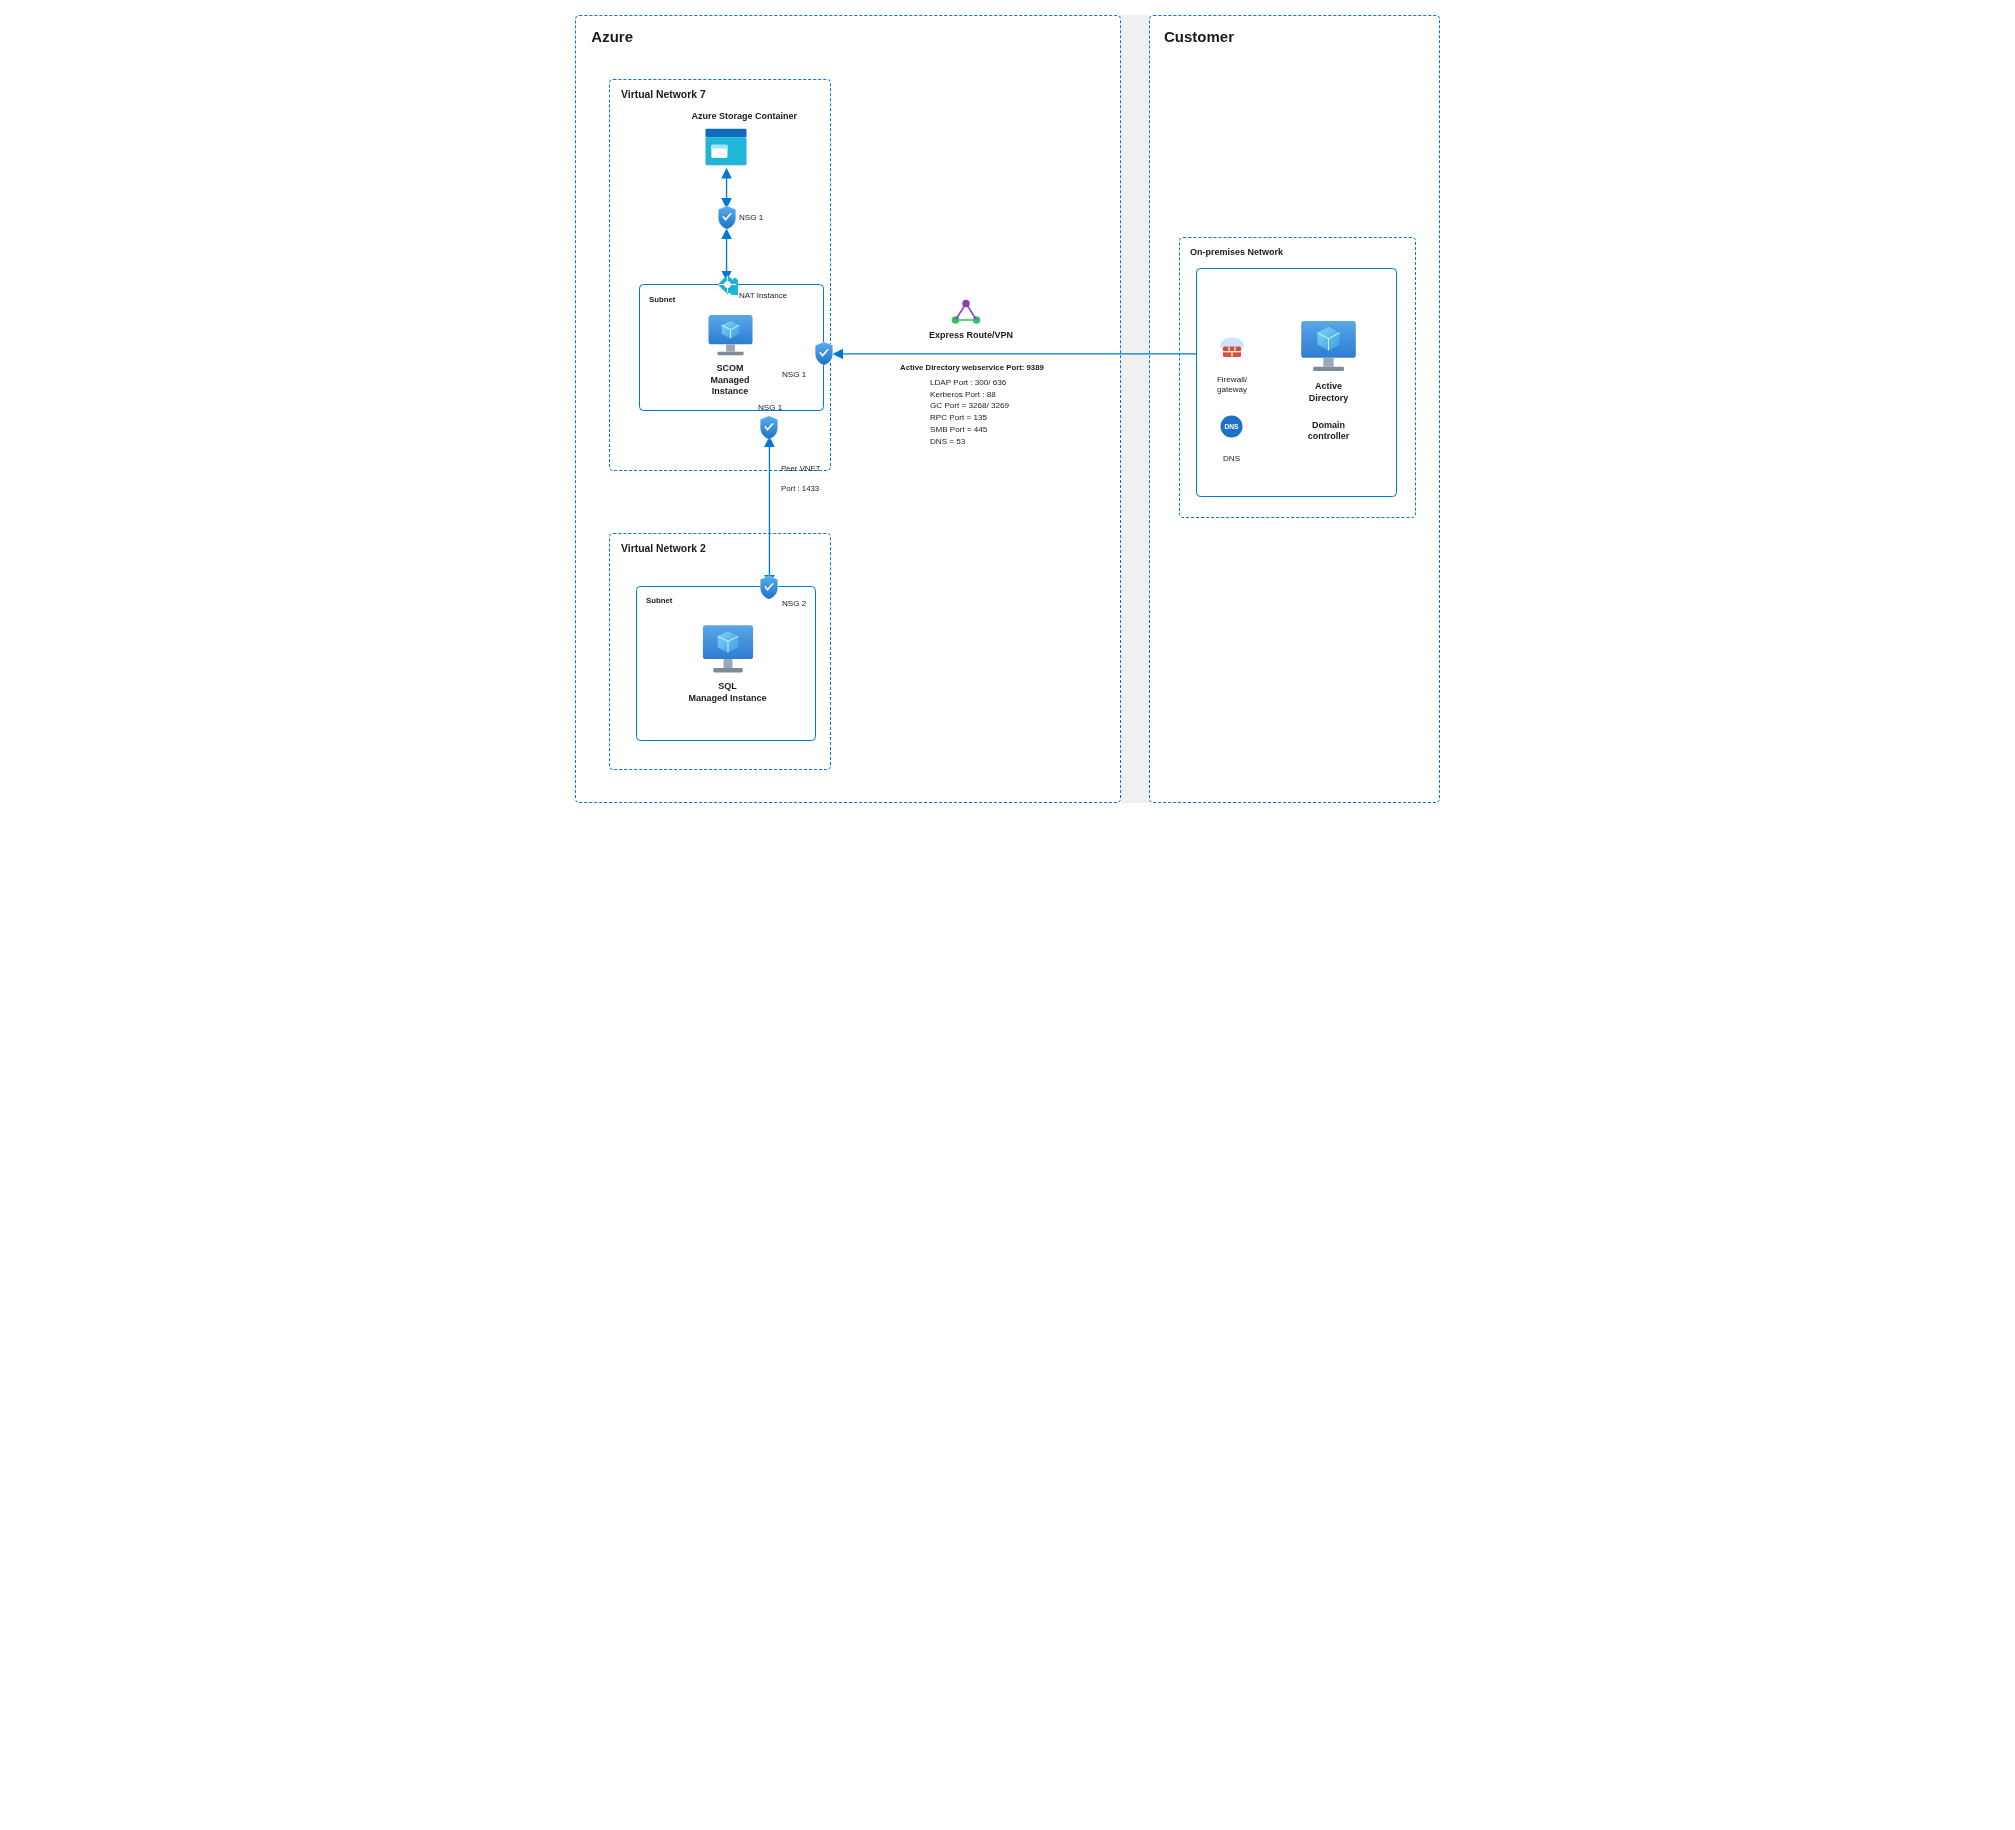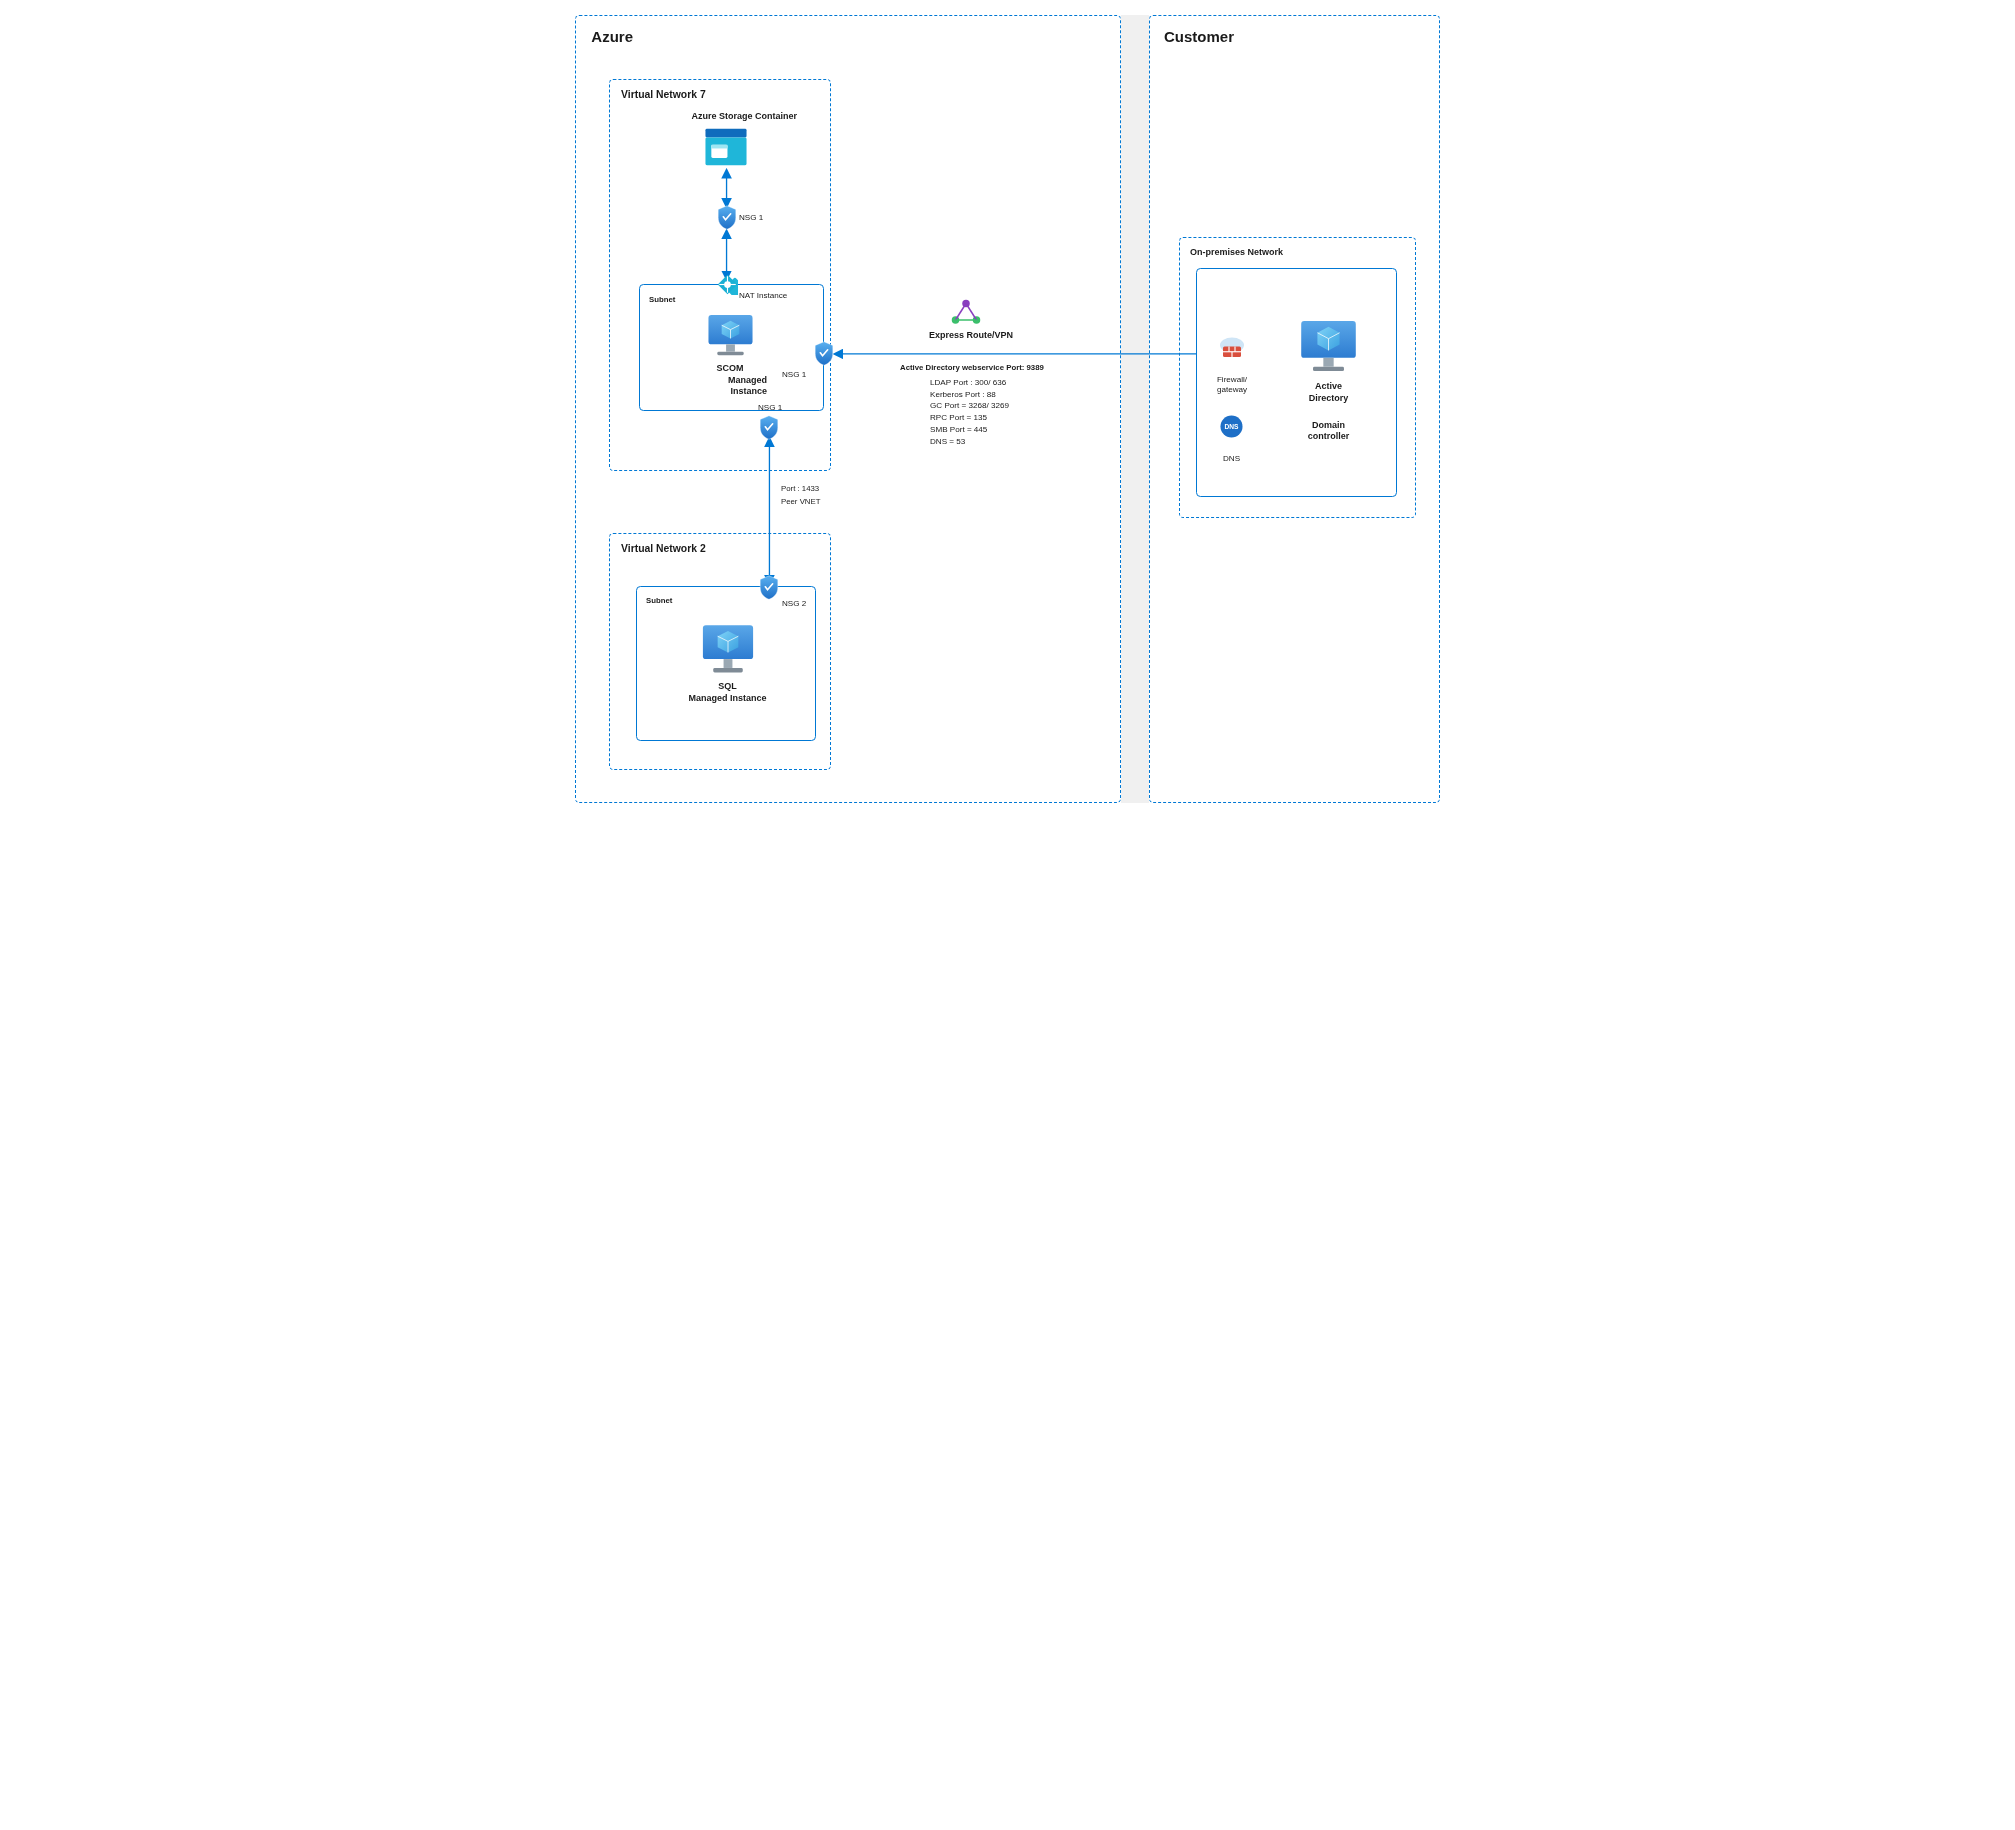--- a/index.html
+++ b/index.html
@@ -155,21 +155,21 @@
     <svg width="21" height="21" viewBox="0 0 28 28">
       <rect x="14" y="0" width="20" height="20" transform="rotate(45 14 14)" fill="#1fb6d9" rx="3"></rect>
       <polygon points="14,1 27,14 14,27 1,14" fill="#19b0d4"></polygon>
       <circle cx="14" cy="14" r="4.5" fill="#fff"></circle>
       <line x1="14" y1="3" x2="14" y2="25" stroke="#fff" stroke-width="1.5"></line>
       <line x1="3" y1="14" x2="25" y2="14" stroke="#fff" stroke-width="1.5"></line>
     </svg>
   </div>
   <div class="label-sm" style="left:164px; top:276px;">NAT Instance</div>
 
-  <div class="icon-wrap" style="left:118px; top:297px; width:74px;text-align:right;">
+  <div class="icon-wrap" style="left:118px; top:297px; width:74px;">
     <svg width="53" height="47" viewBox="0 0 72 64">
       <rect x="6" y="4" width="60" height="40" rx="4" fill="url(#monitorGrad)"></rect>
       <rect x="30" y="44" width="12" height="10" fill="#9aa8b3"></rect>
       <rect x="18" y="54" width="36" height="5" rx="2" fill="#7f8b96"></rect>
       <polygon points="36,12 48,18 48,30 36,36 24,30 24,18" fill="url(#cubeGrad)"></polygon>
       <polyline points="24,18 36,24 48,18" fill="none" stroke="#fff" stroke-width="1"></polyline>
       <line x1="36" y1="24" x2="36" y2="36" stroke="#fff" stroke-width="1"></line>
     </svg>
     <div class="caption-strong">SCOM</div>
     <div class="caption-strong" style="margin-top:0;">Managed Instance</div>
@@ -184,21 +184,21 @@
   <div class="label-sm" style="left:207px; top:355px;">NSG 1</div>
 
   <div class="label-sm" style="left:183px; top:388px;">NSG 1</div>
   <div class="icon-wrap" style="left:183px; top:399px;">
     <svg width="22" height="27" viewBox="0 0 30 36">
       <path d="M15 2 L27 7 V18 C27 27 21 32 15 34 C9 32 3 27 3 18 V7 Z" fill="url(#shieldGrad)" stroke="#fff" stroke-width="0.5"></path>
       <path d="M10 17 l3 4 l7 -8" stroke="#fff" stroke-width="2.2" fill="none" stroke-linecap="round"></path>
     </svg>
   </div>
 
-  <div class="label-tiny" style="left:206px; top:482px;">Peer VNET</div>
+  <div class="label-tiny" style="left:206px; top:449px;">Peer VNET</div>
   <div class="label-tiny" style="left:206px; top:469px;">Port : 1433</div>
 
   <div class="dashed" style="left:34px; top:518px; width:222px; height:237px;"></div>
   <div class="title-md" style="left:46px; top:528px;">Virtual Network 2</div>
 
   <div class="solid" style="left:61px; top:571px; width:180px; height:155px;"></div>
   <div class="label-tiny" style="left:71px; top:581px; font-weight:600;">Subnet</div>
 
   <div class="icon-wrap" style="left:183px; top:559px;">
     <svg width="22" height="27" viewBox="0 0 30 36">

